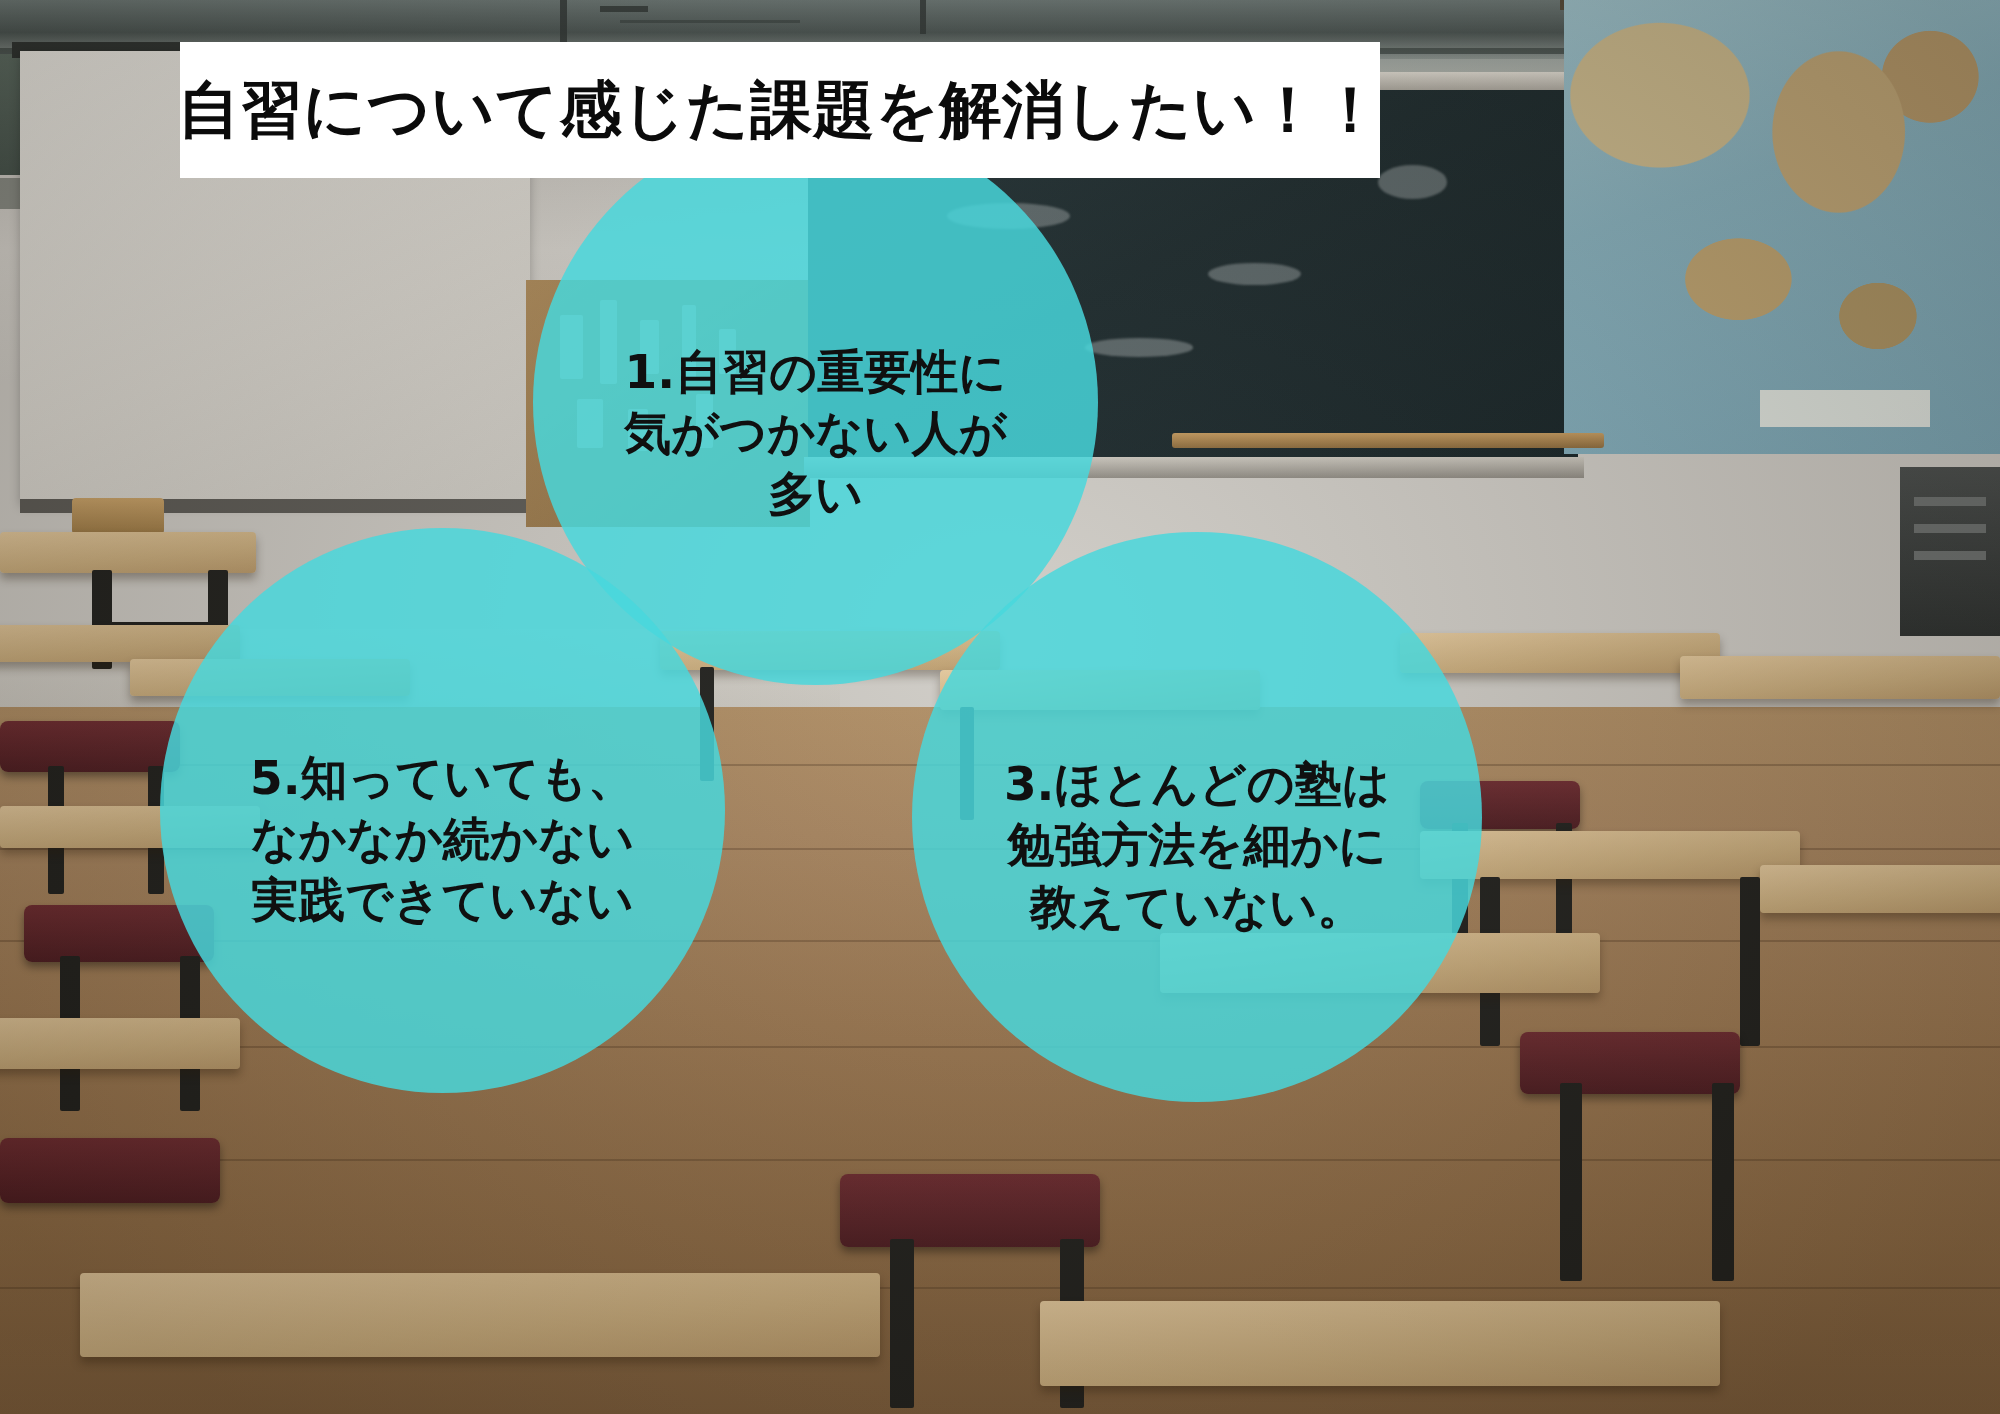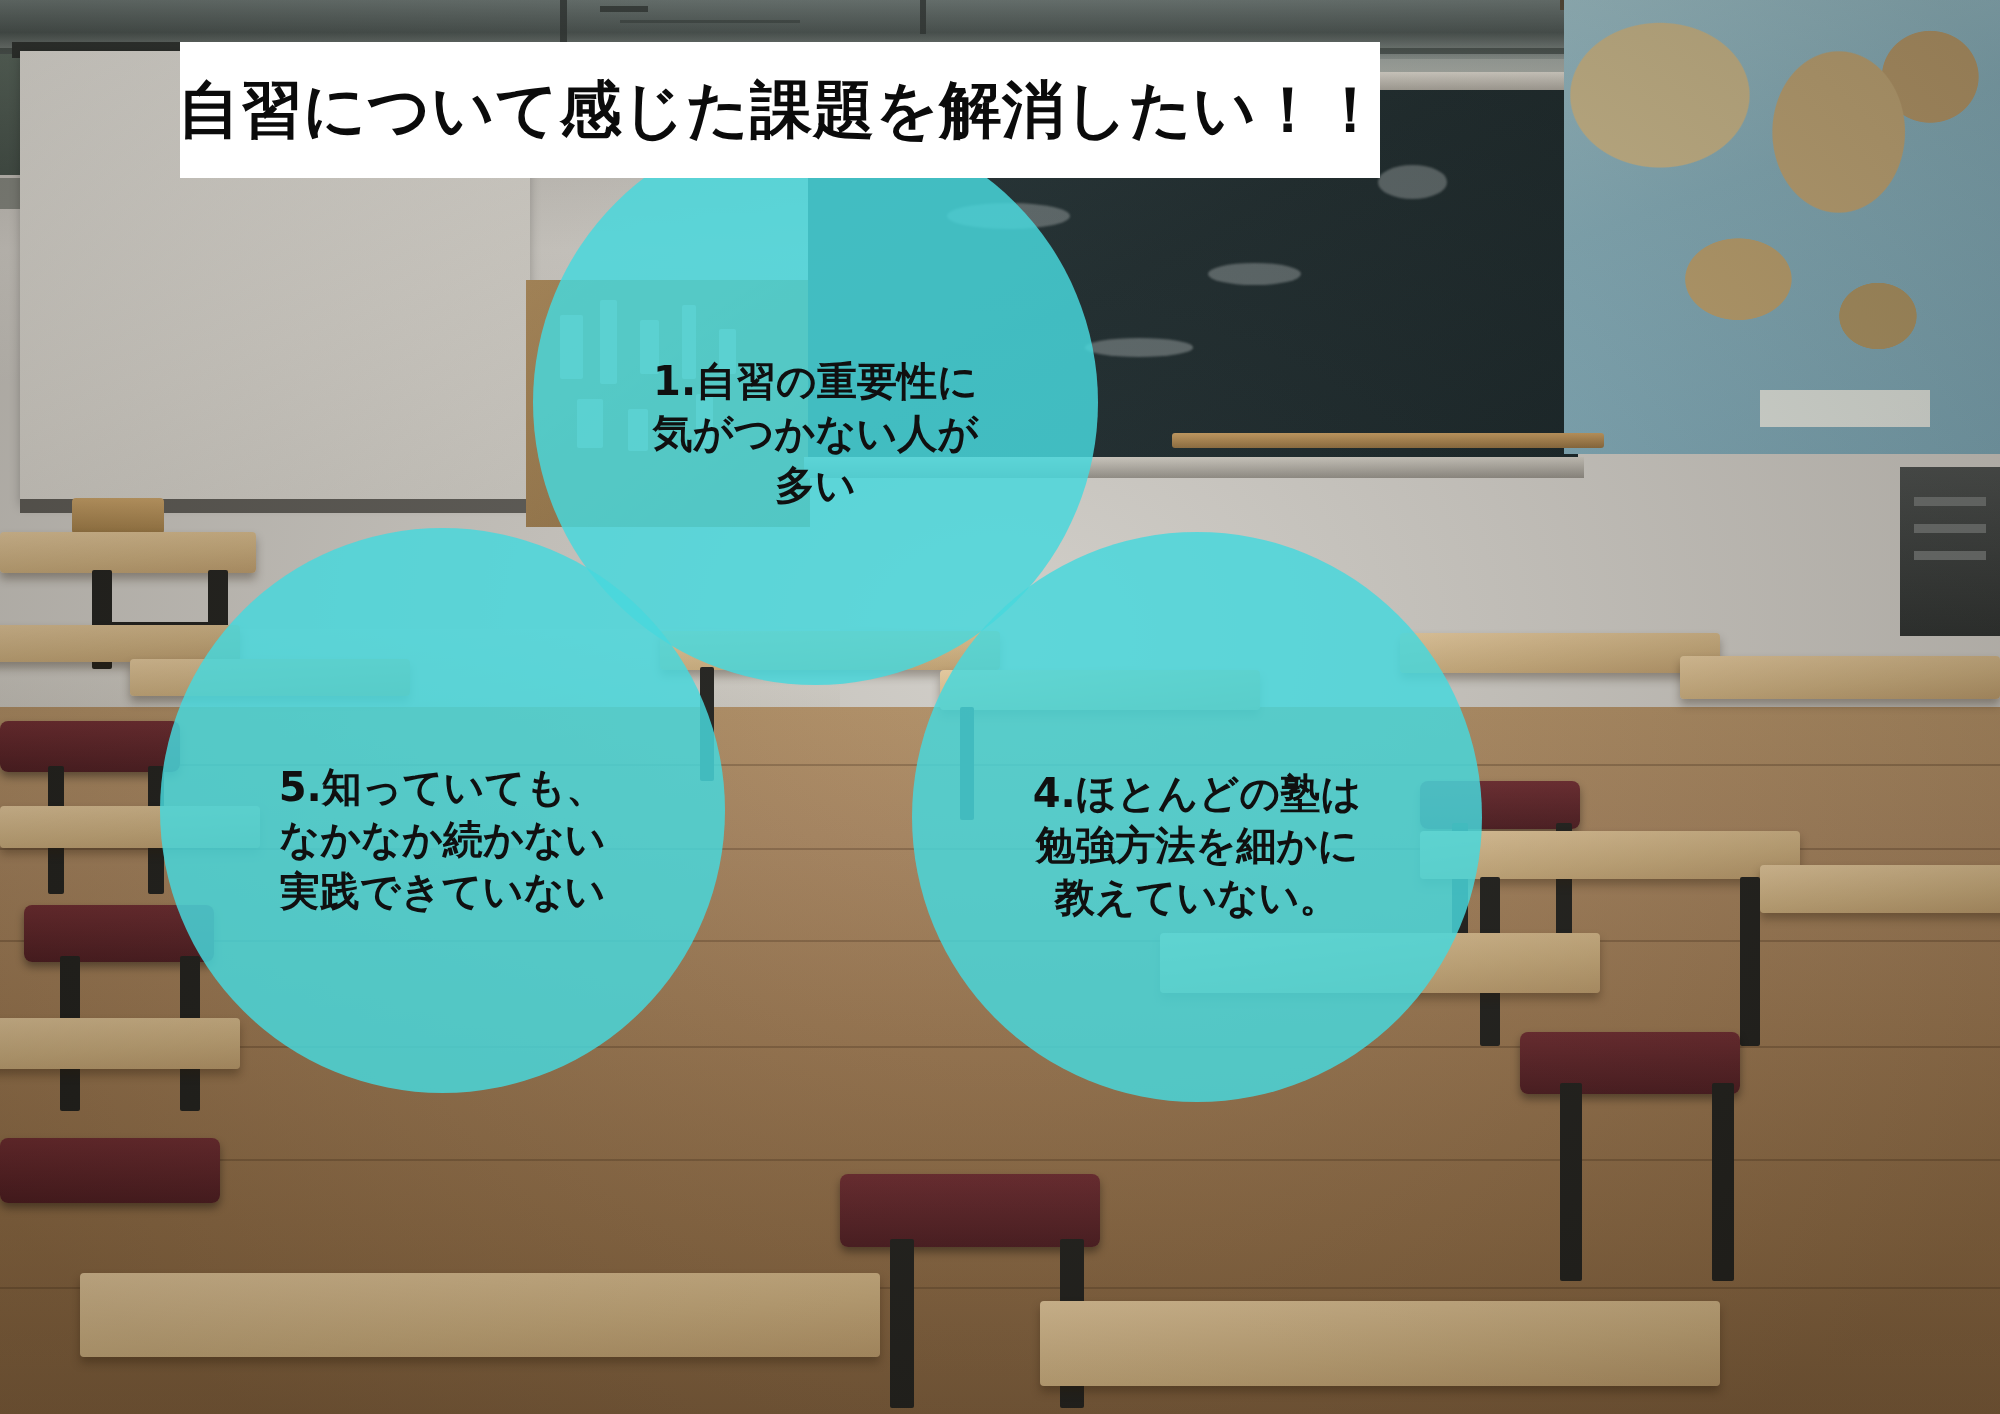--- a/index.html
+++ b/index.html
@@ -101,21 +101,21 @@
 
   
   .circle{
     position:absolute;border-radius:50%;
     background:rgba(72,216,220,.84);
     display:flex;align-items:center;justify-content:center;
     text-align:center;z-index:20;
   }
   .circle .ctext{
     color:#101010;font-weight:700;line-height:1.30;
-    font-size:40px;padding:0 26px;white-space:pre-line;
+    font-size:47px;padding:0 26px;white-space:pre-line;
   }
   #circle-1{left:533px;top:218px;width:565px;height:365px;border-radius:50% 50% 50% 50%;}
   
   #circle-1{left:533px;top:120px;width:565px;height:565px;}
   #circle-2{left:160px;top:528px;width:565px;height:565px;}
   #circle-3{left:912px;top:532px;width:570px;height:570px;}
   #circle-1 .ctext{transform:translateY(30px);}
   #circle-2 .ctext{transform:translateY(28px);}
   #circle-3 .ctext{transform:translateY(28px);}
 </style>
@@ -244,18 +244,18 @@
 多い</div>
   </div>
 
   <div class="circle" id="circle-2">
     <div class="ctext">5.知っていても、
 なかなか続かない
 実践できていない</div>
   </div>
 
   <div class="circle" id="circle-3">
-    <div class="ctext">4.ほとんどの塾は
+    <div class="ctext">3.ほとんどの塾は
 勉強方法を細かに
 教えていない。</div>
   </div>
 
 </div>
 
 </body></html>

